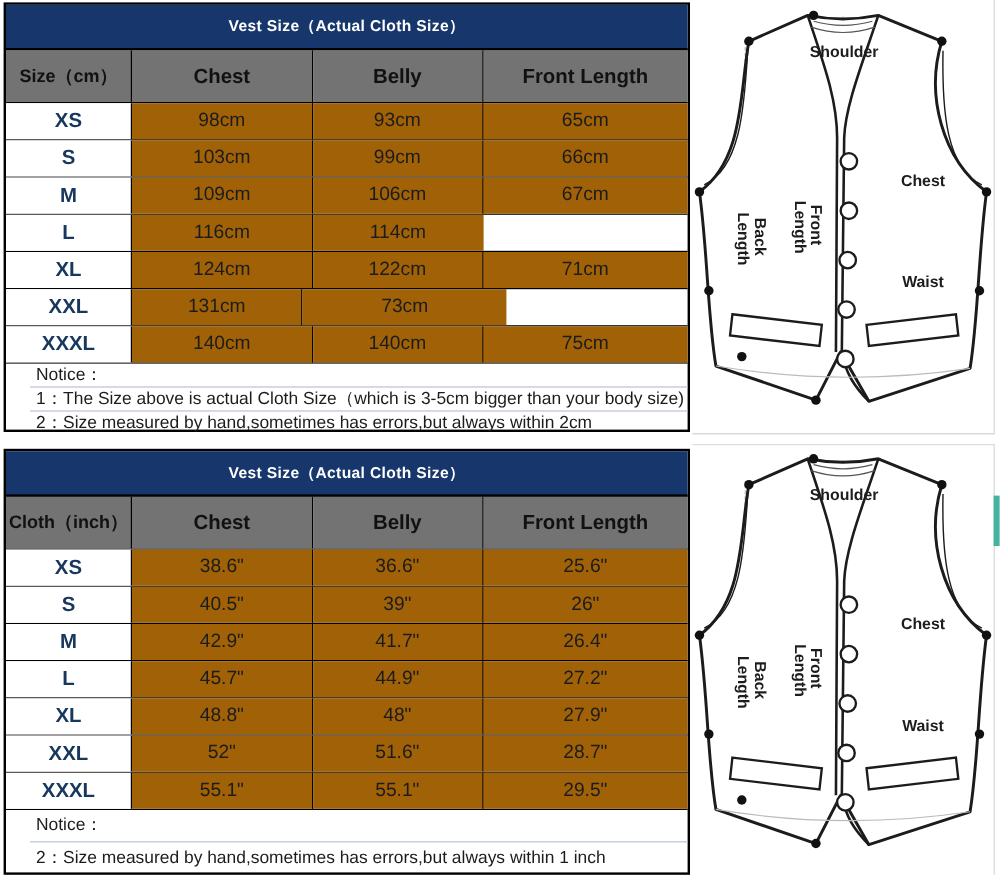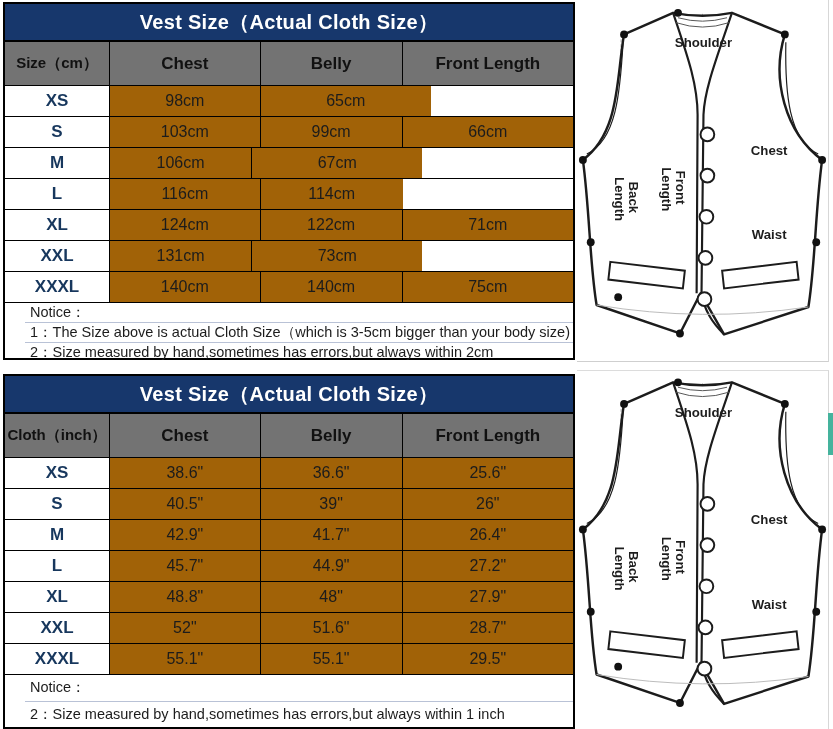--- a/index.html
+++ b/index.html
@@ -10,21 +10,21 @@
   }
   .panel-table{
     position:absolute;left:3px;width:568px;
     border:2px solid #000;background:#fff;
     display:flex;flex-direction:column;box-sizing:content-box;
   }
   #table-cm{top:2px;height:354px;}
   #table-inch{top:374px;height:351px;}
   .title-bar{
     flex:0 0 36px;background:#17376C;color:#fff;
-    font-weight:bold;font-size:20px;line-height:36px;text-align:center;
+    font-weight:bold;font-size:13px;line-height:36px;text-align:center;
     border-bottom:2px solid #000;letter-spacing:.3px;
   }
   .hdr-row{flex:0 0 43px;display:flex;border-bottom:1px solid #000;}
   .data-row{flex:0 0 30px;display:flex;border-bottom:1px solid #000;}
   .data-row:last-of-type{border-bottom:1px solid #000;}
   .cell{display:flex;align-items:center;justify-content:center;
     border-right:1px solid #000;box-sizing:border-box;overflow:hidden;}
   .cell:last-child{border-right:none;}
   .c0{width:18.5%;} .c1{width:26.5%;} .c2{width:25%;} .c3{width:30%;}
   .hdr-row .cell{font-weight:bold;color:#111;font-size:17px;background:#737373;}
@@ -51,30 +51,32 @@
   <div class="title-bar">Vest Size（Actual Cloth Size）</div>
   <div class="hdr-row">
     <div class="cell c0">Size（cm）</div>
     <div class="cell c1">Chest</div>
     <div class="cell c2">Belly</div>
     <div class="cell c3">Front Length</div>
   </div>
   <div class="data-row">
     <div class="cell c0 size-cell">XS</div>
     <div class="cell c1 val-cell">98cm</div>
+    <div class="cell c2 val-cell">93cm</div>
     <div class="cell c3 val-cell">65cm</div>
   </div>
   <div class="data-row">
     <div class="cell c0 size-cell">S</div>
     <div class="cell c1 val-cell">103cm</div>
     <div class="cell c2 val-cell">99cm</div>
     <div class="cell c3 val-cell">66cm</div>
   </div>
   <div class="data-row">
     <div class="cell c0 size-cell">M</div>
+    <div class="cell c1 val-cell">109cm</div>
     <div class="cell c2 val-cell">106cm</div>
     <div class="cell c3 val-cell">67cm</div>
   </div>
   <div class="data-row">
     <div class="cell c0 size-cell">L</div>
     <div class="cell c1 val-cell">116cm</div>
     <div class="cell c2 val-cell">114cm</div>
   </div>
   <div class="data-row">
     <div class="cell c0 size-cell">XL</div>

